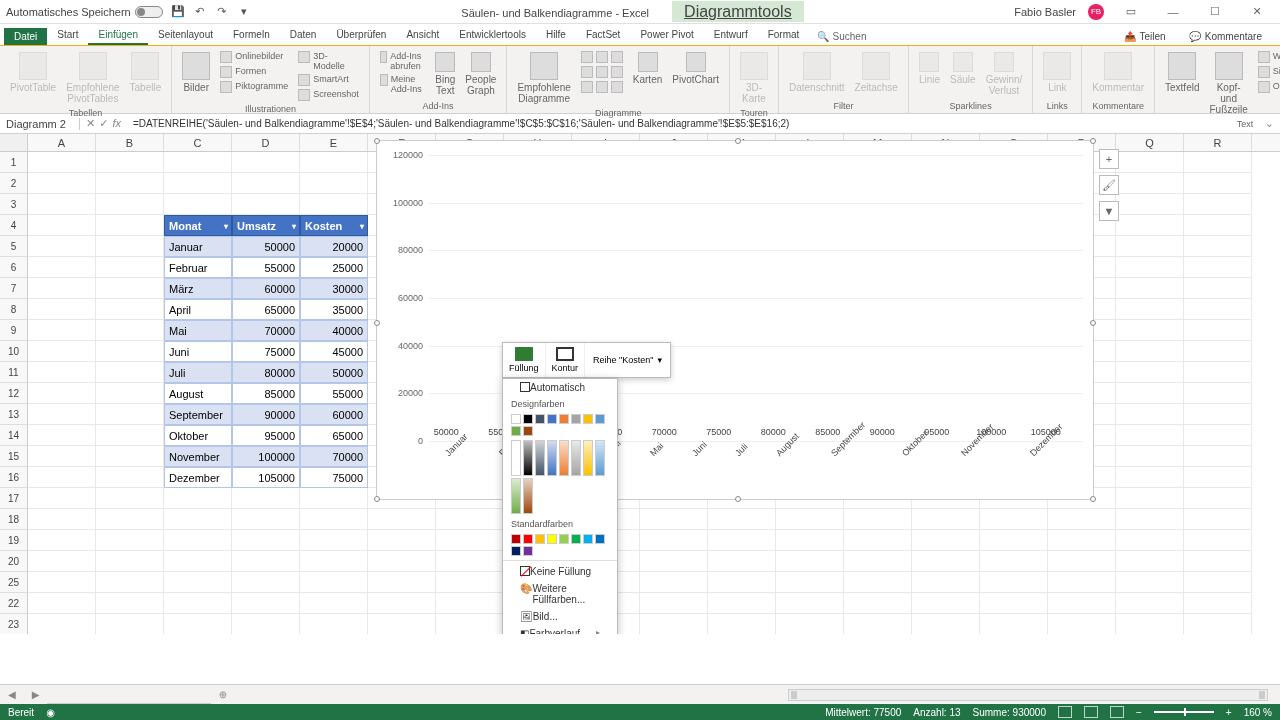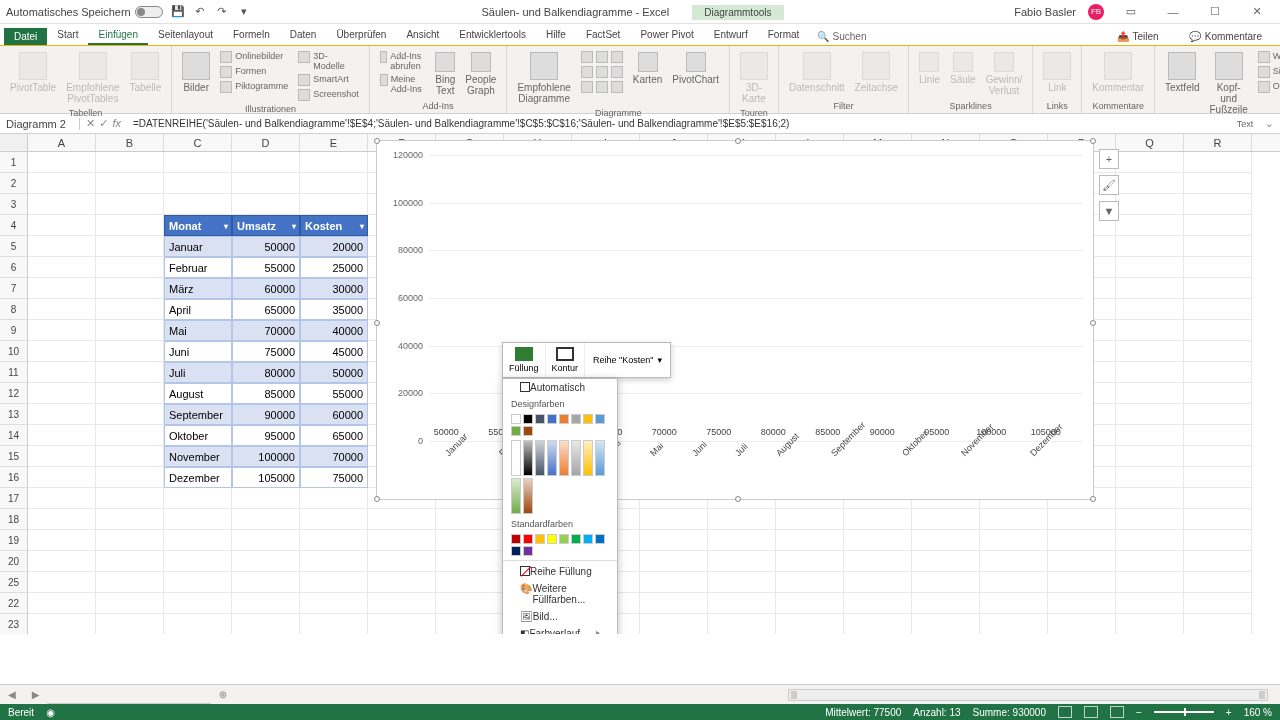--- a/index.html
+++ b/index.html
@@ -6,31 +6,31 @@
 body { background: #fff; width: 1280px; height: 720px; overflow: hidden; position: relative; }
 
 
 .titlebar { height: 24px; background: #fff; display: flex; align-items: center; font-size: 11px; color: #444; border-bottom: 1px solid #e0e0e0; }
 .titlebar .left { display: flex; align-items: center; gap: 8px; padding-left: 6px; }
 .autosave { display: flex; align-items: center; gap: 4px; }
 .toggle { width: 28px; height: 12px; border: 1px solid #888; border-radius: 8px; position: relative; background: #eee; }
 .toggle::after { content: ''; position: absolute; left: 1px; top: 1px; width: 8px; height: 8px; background: #888; border-radius: 50%; }
 .qat-icon { width: 14px; height: 14px; display: inline-flex; align-items: center; justify-content: center; color: #555; }
 .titlebar .center { flex: 1; text-align: center; }
-.titlebar .tools { background: #d4e8d4; padding: 2px 12px; margin-left: 20px; font-size: 10px; }
+.titlebar .tools { background: #d4e8d4; padding: 2px 12px; margin-left: 20px; font-size: 16px; text-decoration: underline; }
 .titlebar .right { display: flex; align-items: center; gap: 12px; padding-right: 8px; }
 .user-badge { width: 16px; height: 16px; background: #e91e63; border-radius: 50%; color: #fff; font-size: 8px; display: flex; align-items: center; justify-content: center; }
 .win-btn { width: 30px; height: 20px; display: flex; align-items: center; justify-content: center; color: #666; }
 
 
 .ribbon-tabs { height: 22px; background: #fff; display: flex; align-items: flex-end; font-size: 10px; border-bottom: 1px solid #eab308; padding-left: 4px; }
 .ribbon-tab { padding: 3px 10px; color: #444; cursor: pointer; }
 .ribbon-tab.file { background: #217346; color: #fff; }
 .ribbon-tab.active { border-bottom: 2px solid #217346; color: #217346; }
-.ribbon-tabs .right-actions { margin-left: auto; display: flex; gap: 11px; padding-right: 8px; }
+.ribbon-tabs .right-actions { margin-left: auto; display: flex; gap: 4px; padding-right: 8px; }
 .search-icon { padding: 3px 8px; color: #666; }
 
 
 .ribbon { height: 68px; background: #f3f2f1; border-bottom: 1px solid #d0d0d0; display: flex; font-size: 10px; }
 .ribbon-group { border-right: 1px solid #d8d8d8; padding: 4px 8px 2px; display: flex; flex-direction: column; justify-content: space-between; }
 .ribbon-group-label { text-align: center; color: #666; font-size: 9px; padding-top: 2px; }
 .ribbon-group-content { display: flex; gap: 6px; align-items: flex-start; flex: 1; }
 .ribbon-btn { display: flex; flex-direction: column; align-items: center; gap: 2px; color: #666; cursor: pointer; padding: 2px; }
 .ribbon-btn.disabled { opacity: 0.4; }
 .ribbon-btn .icon { width: 20px; height: 20px; background: #ddd; border: 1px solid #bbb; }
@@ -1065,21 +1065,21 @@
         <div class="cp-swatch" style="background: rgb(0, 176, 240);"></div>
         <div class="cp-swatch" style="background: rgb(0, 112, 192);"></div>
         <div class="cp-swatch" style="background: rgb(0, 32, 96);"></div>
         <div class="cp-swatch" style="background: rgb(112, 48, 160);"></div>
       </div>
     <div class="cp-sep"></div>
     <div class="cp-item">
         <span style="width:10px;height:10px;border:1px solid #333;position:relative">
           <span style="position:absolute;width:14px;height:1px;background:red;transform:rotate(-45deg);top:4px;left:-2px"></span>
         </span>
-        <span>Reihe Füllung</span>
+        <span>Keine Füllung</span>
       </div>
     <div class="cp-item">
         <span>🎨</span>
         <span>Weitere Füllfarben...</span>
       </div>
     <div class="cp-item">
         <span>🖼</span>
         <span>Bild...</span>
       </div>
     <div class="cp-item">

